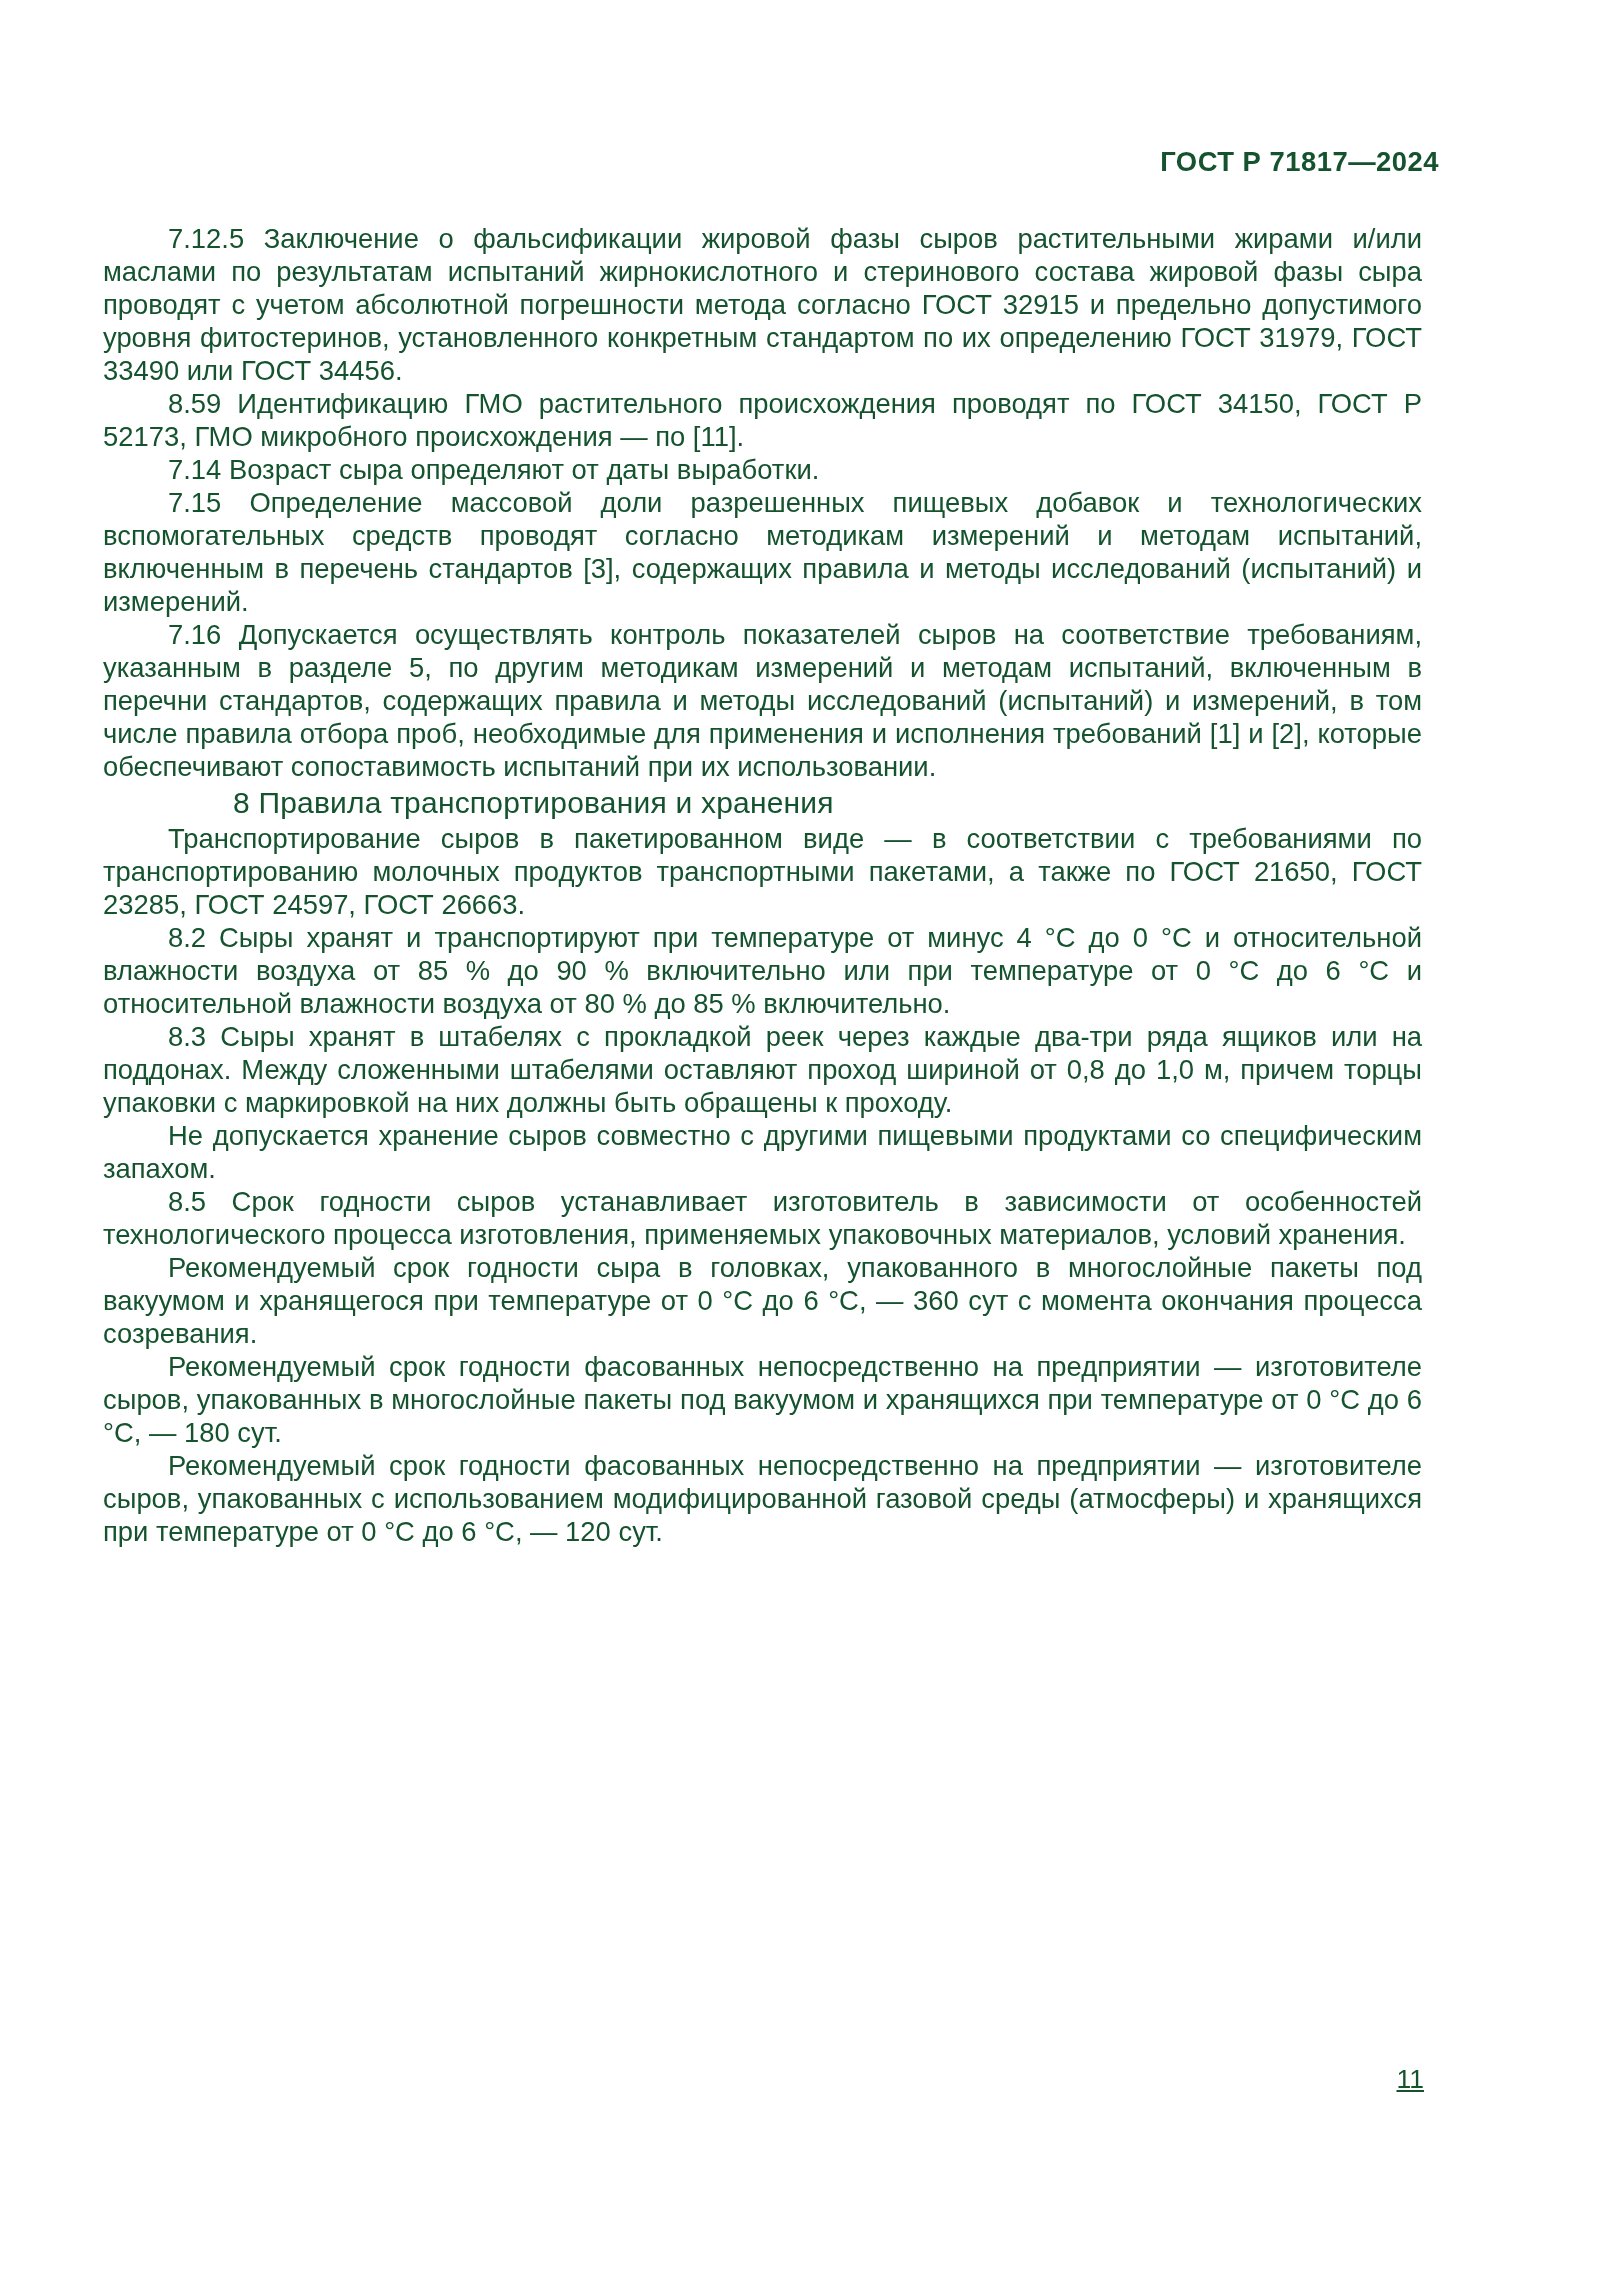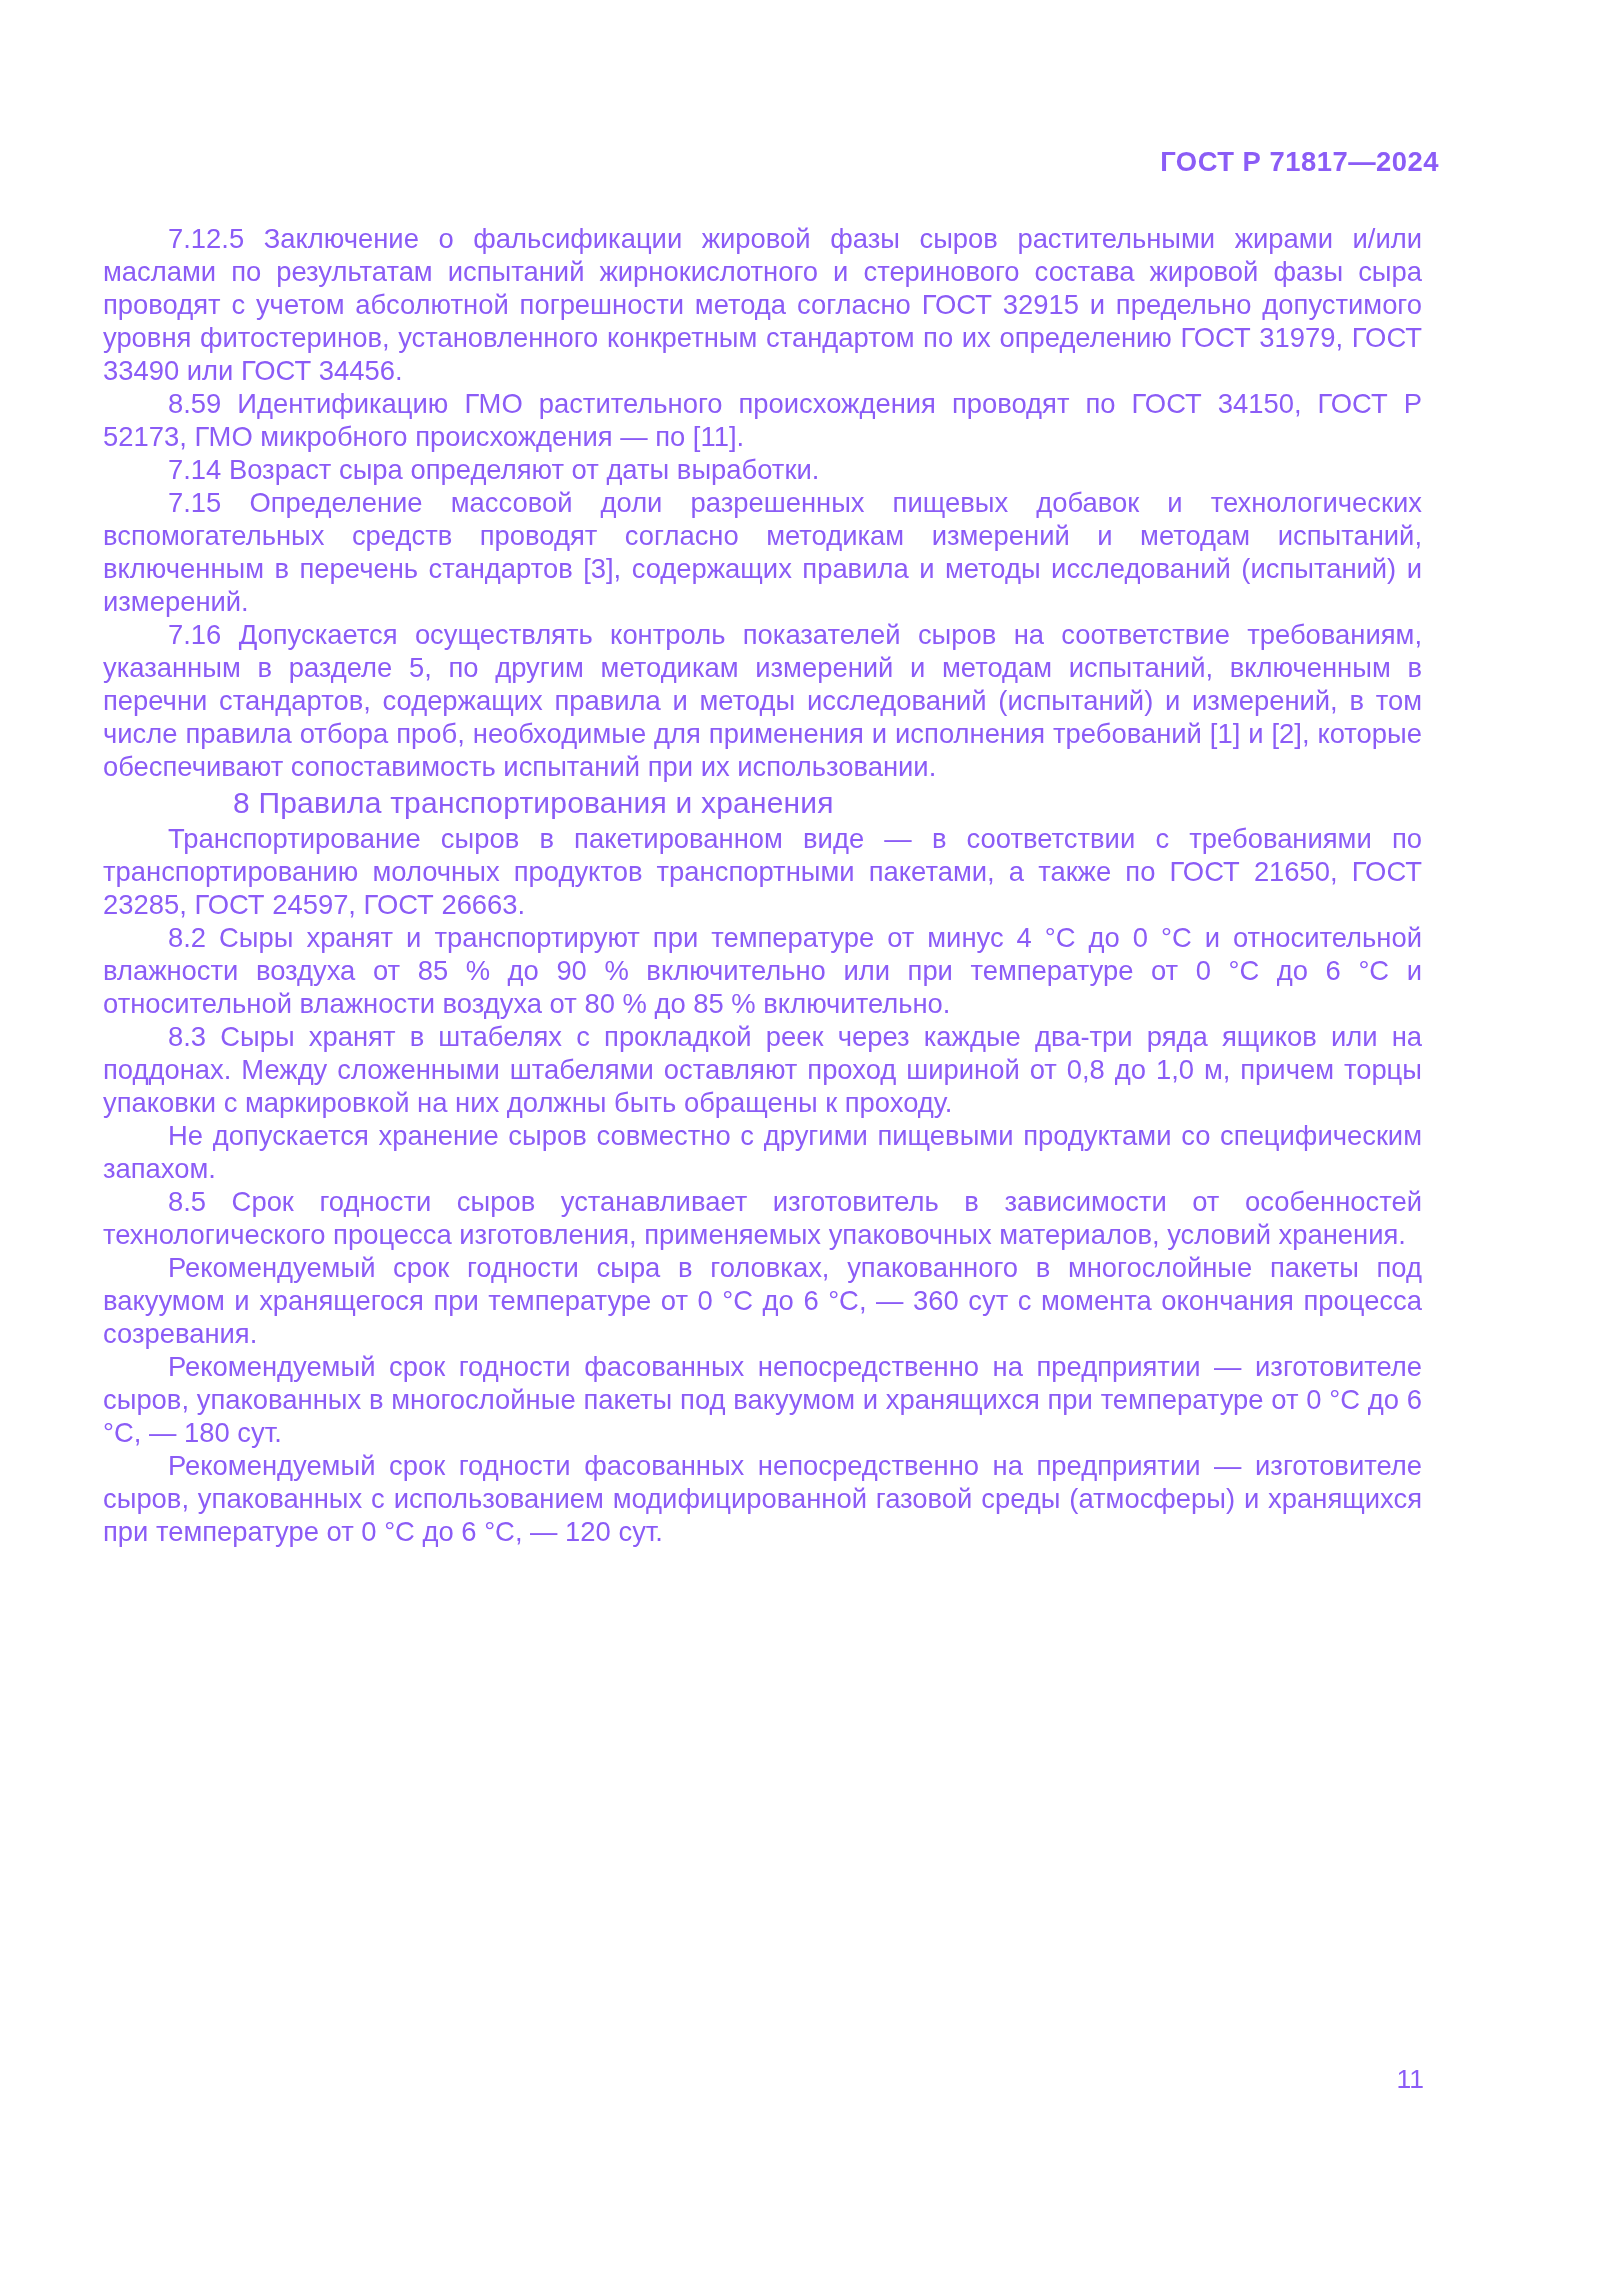--- a/index.html
+++ b/index.html
@@ -5,21 +5,21 @@
   html, body {
     margin: 0;
     padding: 0;
     background: #ffffff;
   }
   .page {
     position: relative;
     width: 1621px;
     height: 2293px;
     background: #ffffff;
-    color: #8b5cf6;
+    color: #14532d;
     font-family: "Liberation Sans", sans-serif;
     overflow: hidden;
   }
   .running-head {
     position: absolute;
     top: 145px;
     left: 120px;
     width: 1319px;
     text-align: right;
     font-weight: bold;
@@ -52,20 +52,21 @@
     letter-spacing: 0.2px;
   }
   .footer-pagenum {
     position: absolute;
     top: 2064px;
     left: 120px;
     width: 1304px;
     text-align: right;
     font-size: 26.5px;
     line-height: 31px;
+    text-decoration: underline;
   }
 </style>
 </head>
 <body>
 
 <div class="page">
 
   <div class="running-head">
     <span>ГОСТ Р 71817—2024</span>
   </div>

